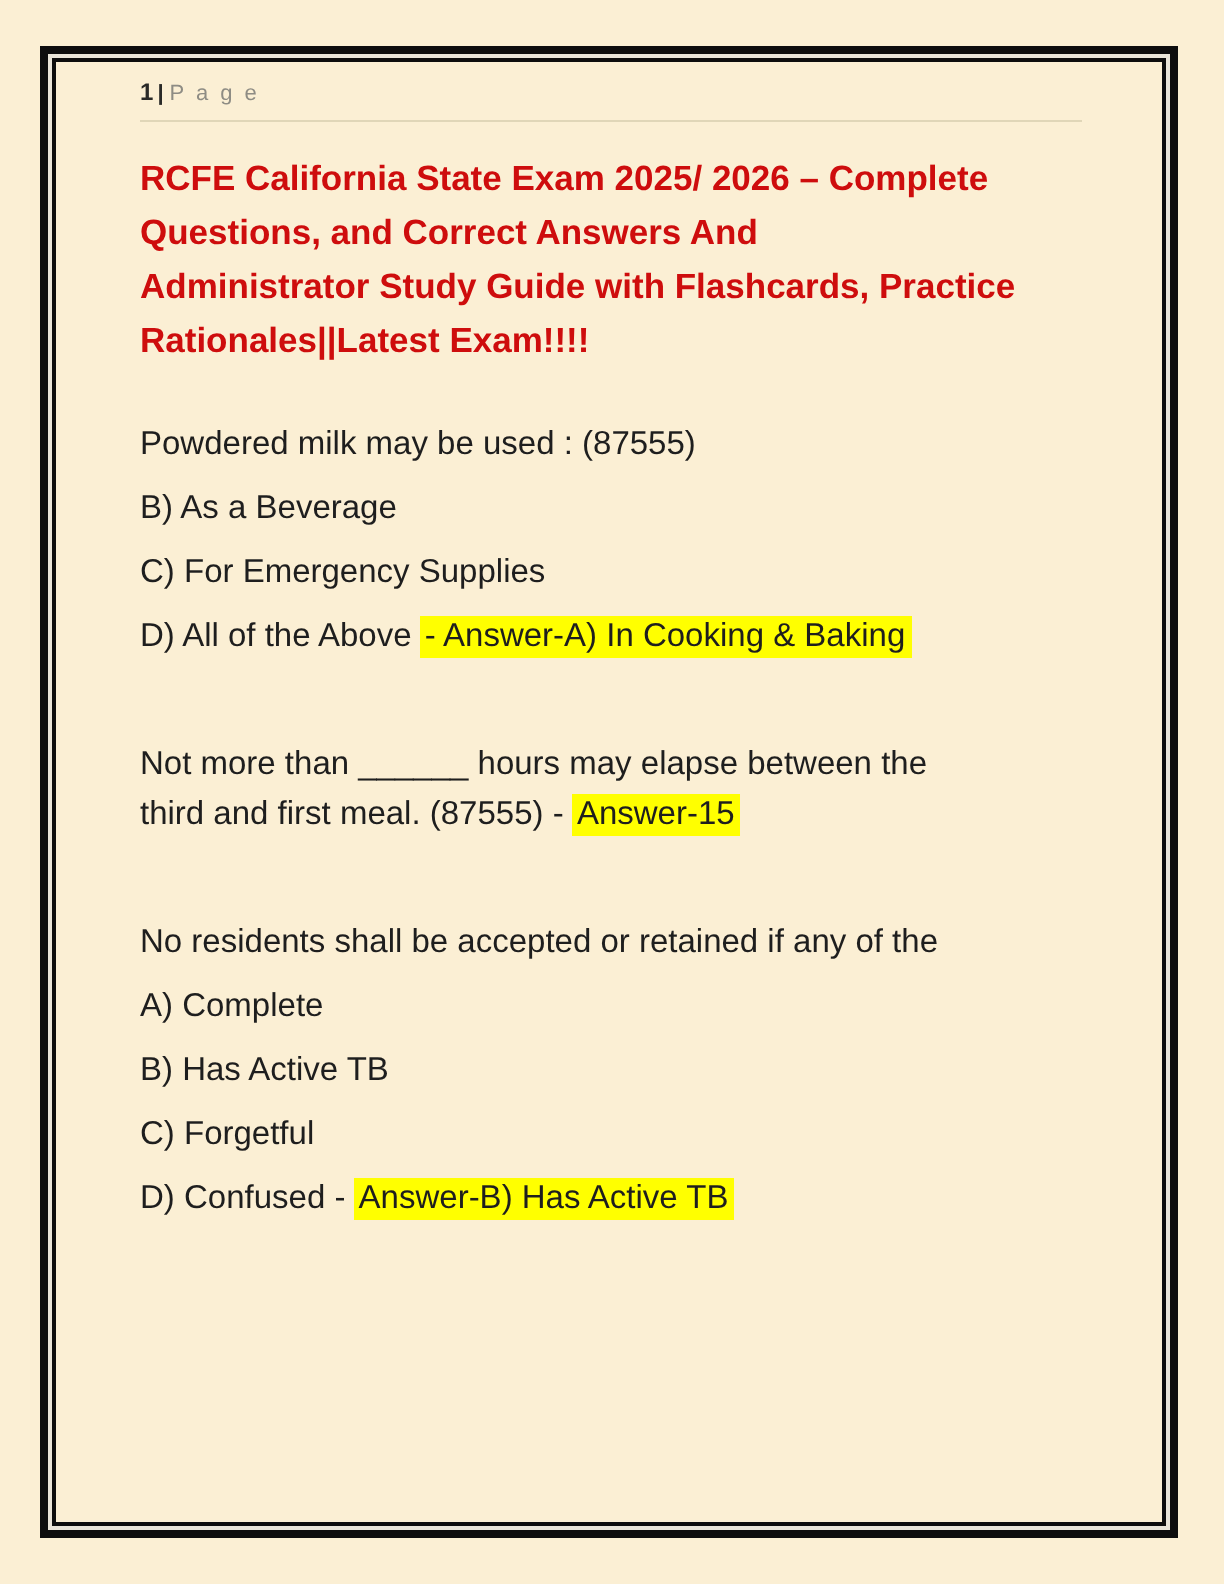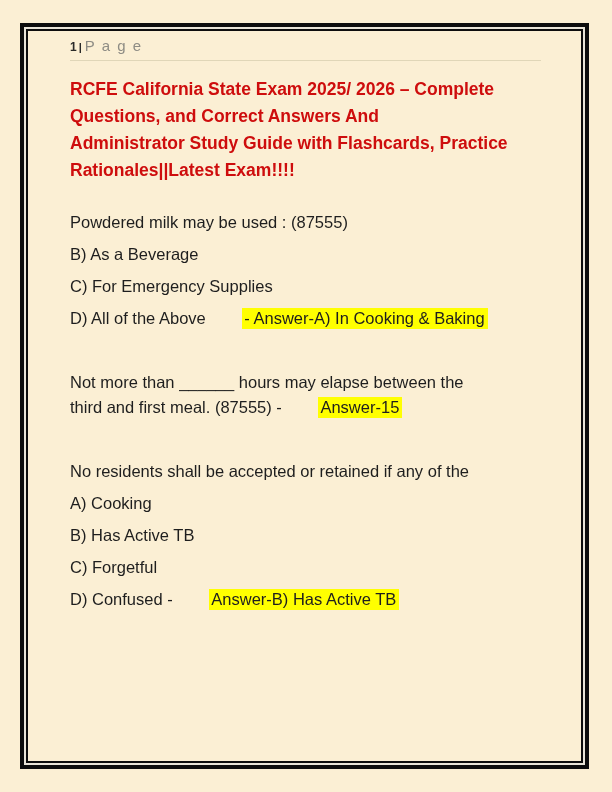--- a/index.html
+++ b/index.html
@@ -45,21 +45,21 @@
     font-size: 12px;
     color: #2A2A28;
   }
   .header-separator {
     font-weight: bold;
     color: #2A2A28;
     margin: 0 3px 0 2px;
   }
   .page-word {
     color: var(--page-label-gray, #8E8C84);
-    font-size: 15px;
+    font-size: 11px;
     letter-spacing: 1.5px;
   }
 
   .doc-title {
     margin-top: 15px;
     color: var(--title-red, #CE0D0D);
     font-weight: bold;
     font-size: 17.5px;
     line-height: 27px;
   }
@@ -73,21 +73,20 @@
   .q-line {
     margin: 0;
     line-height: 25px;
   }
   .option { margin-top: 7px; }
 
   mark.hl {
     background: var(--highlight-yellow, #FFFF00);
     color: inherit;
     padding: 1px 3px 2px 2px;
-    margin-left: 32px;
   }
 </style>
 </head>
 <body>
 
 <div class="frame">
   <div class="frame-inner">
 
     <div class="page-header">
       <span class="page-number">1</span><span class="header-separator">|</span><span class="page-word">P a g e</span>
@@ -108,21 +107,21 @@
         <p class="q-line option">C) For Emergency Supplies</p>
         <p class="q-line option"><span>D) All of the Above </span><mark class="hl">- Answer-A) In Cooking &amp; Baking</mark></p>
       </div>
 
       <div class="question spaced">
         <p class="q-line"><span>Not more than ______ hours may elapse between the</span><br><span>third and first meal. (87555) - </span><mark class="hl">Answer-15</mark></p>
       </div>
 
       <div class="question spaced">
         <p class="q-line"><span>No residents shall be accepted or retained if any of the</span><br></p>
-        <p class="q-line option">A) Cooking</p>
+        <p class="q-line option">A) Complete</p>
         <p class="q-line option">B) Has Active TB</p>
         <p class="q-line option">C) Forgetful</p>
         <p class="q-line option"><span>D) Confused - </span><mark class="hl">Answer-B) Has Active TB</mark></p>
       </div>
 
     </div>
   </div>
 </div>
 
 </body></html>

